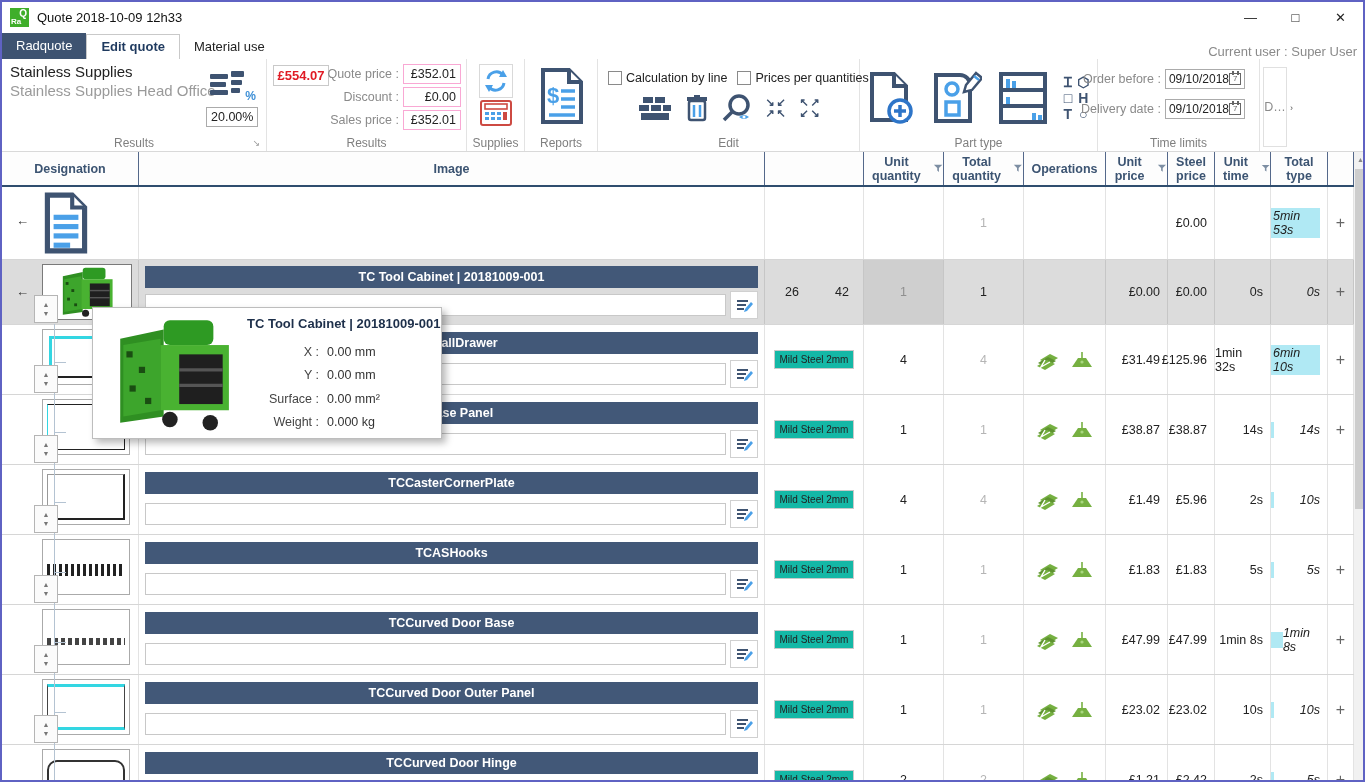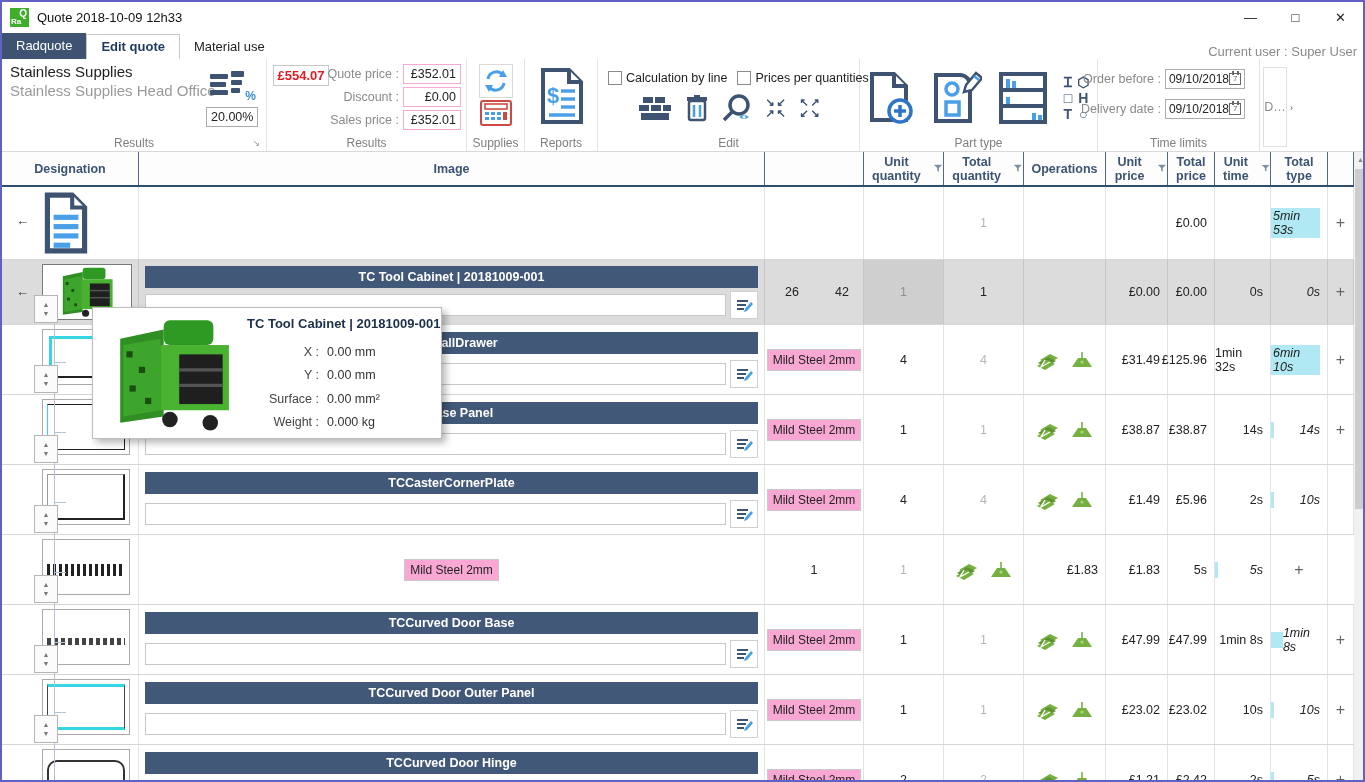--- a/index.html
+++ b/index.html
@@ -125,21 +125,21 @@
   .thumb-v6 .cad { border:2px solid #333; border-radius:10px; top:10px; height:70px; }
   .thumb-v6 .cad:after { content:"90.0"; position:absolute; left:20px; top:24px; font-size:10px; color:#333; }
 
   .desbar { margin:7px 6px 0 6px; height:22px; background:#425878; color:#fff; font-weight:bold; font-size:12.5px; display:flex; align-items:center; justify-content:center; }
   .des-input-row { display:flex; margin:9px 6px 0 6px; align-items:flex-start; }
   .note-input { flex:1; height:22px; border:1px solid #c8c8c8; background:#fff; margin-right:4px; outline:none; font-size:12px; }
   .note-btn { width:28px; height:28px; margin-top:-3px; border:1px solid #d0d0d0; background:#fff; display:flex; align-items:center; justify-content:center; cursor:default; }
   .row-asm .desbar { margin-top:6px; }
   .row-asm .des-input-row { margin-top:6px; }
 
-  .matbox { border:1px solid #c9c9c9; background:#f9a8d4; padding:3px 5px; font-size:12px; white-space:nowrap; }
+  .matbox { border:1px solid #c9c9c9; background:#14b8a6; padding:3px 5px; font-size:10px; white-space:nowrap; }
   .part-row .c-mat { display:flex; align-items:center; justify-content:center; }
   .c-ops { display:flex; align-items:center; justify-content:center; gap:10px; }
 
   
   .vscroll { position:absolute; right:0; top:0; width:13px; height:629px; background:#f1f1f1; z-index:4; }
   .vscroll .up { height:15px; display:flex; align-items:center; justify-content:center; font-size:7px; color:#888; }
   .vscroll .vthumb { position:absolute; left:1px; right:1px; top:17px; height:340px; background:#cdcdcd; }
 
   
   .tree { position:absolute; left:0; top:0; width:137px; height:629px; pointer-events:none; z-index:2; }
@@ -446,21 +446,21 @@
             <use href="#funnel"></use>
           </svg>
         </div>
       <div class="cell">Operations</div>
       <div class="cell">
           <span>Unit price</span>
           <svg class="funnel" width="12" height="11" viewBox="0 0 12 11">
             <use href="#funnel"></use>
           </svg>
         </div>
-      <div class="cell">Total price</div>
+      <div class="cell">Steel price</div>
       <div class="cell">
           <span>Unit time</span>
           <svg class="funnel" width="12" height="11" viewBox="0 0 12 11">
             <use href="#funnel"></use>
           </svg>
         </div>
       <div class="cell">Total type</div>
       <div class="cell"></div>
       <div class="cell c-sb"></div>
     </div>
@@ -692,20 +692,33 @@
         <div class="trow part-row thumb-v3">
     <div class="cell c-img">
       <div class="thumb">
               <div class="cad"></div>
             </div>
       <div class="spinner">
               <span>▲</span>
               <span>▼</span>
             </div>
     </div>
+    <div class="cell c-des">
+      <div class="desbar">
+              <span>TCASHooks</span>
+            </div>
+      <div class="des-input-row">
+        <input class="note-input" style="">
+        <button class="note-btn">
+                <svg width="20" height="20" viewBox="0 0 20 20">
+                  <use href="#noteicon"></use>
+                </svg>
+              </button>
+      </div>
+    </div>
     <div class="cell c-mat">
             <span class="matbox"><span>Mild Steel</span> <span>2mm</span></span>
           </div>
     <div class="cell c-uq">1</div>
     <div class="cell c-tq">1</div>
     <div class="cell c-ops">
       <svg width="24" height="24" viewBox="0 0 24 24">
               <use href="#opsheet"></use>
             </svg>
       <svg width="24" height="20" viewBox="0 0 24 20">

